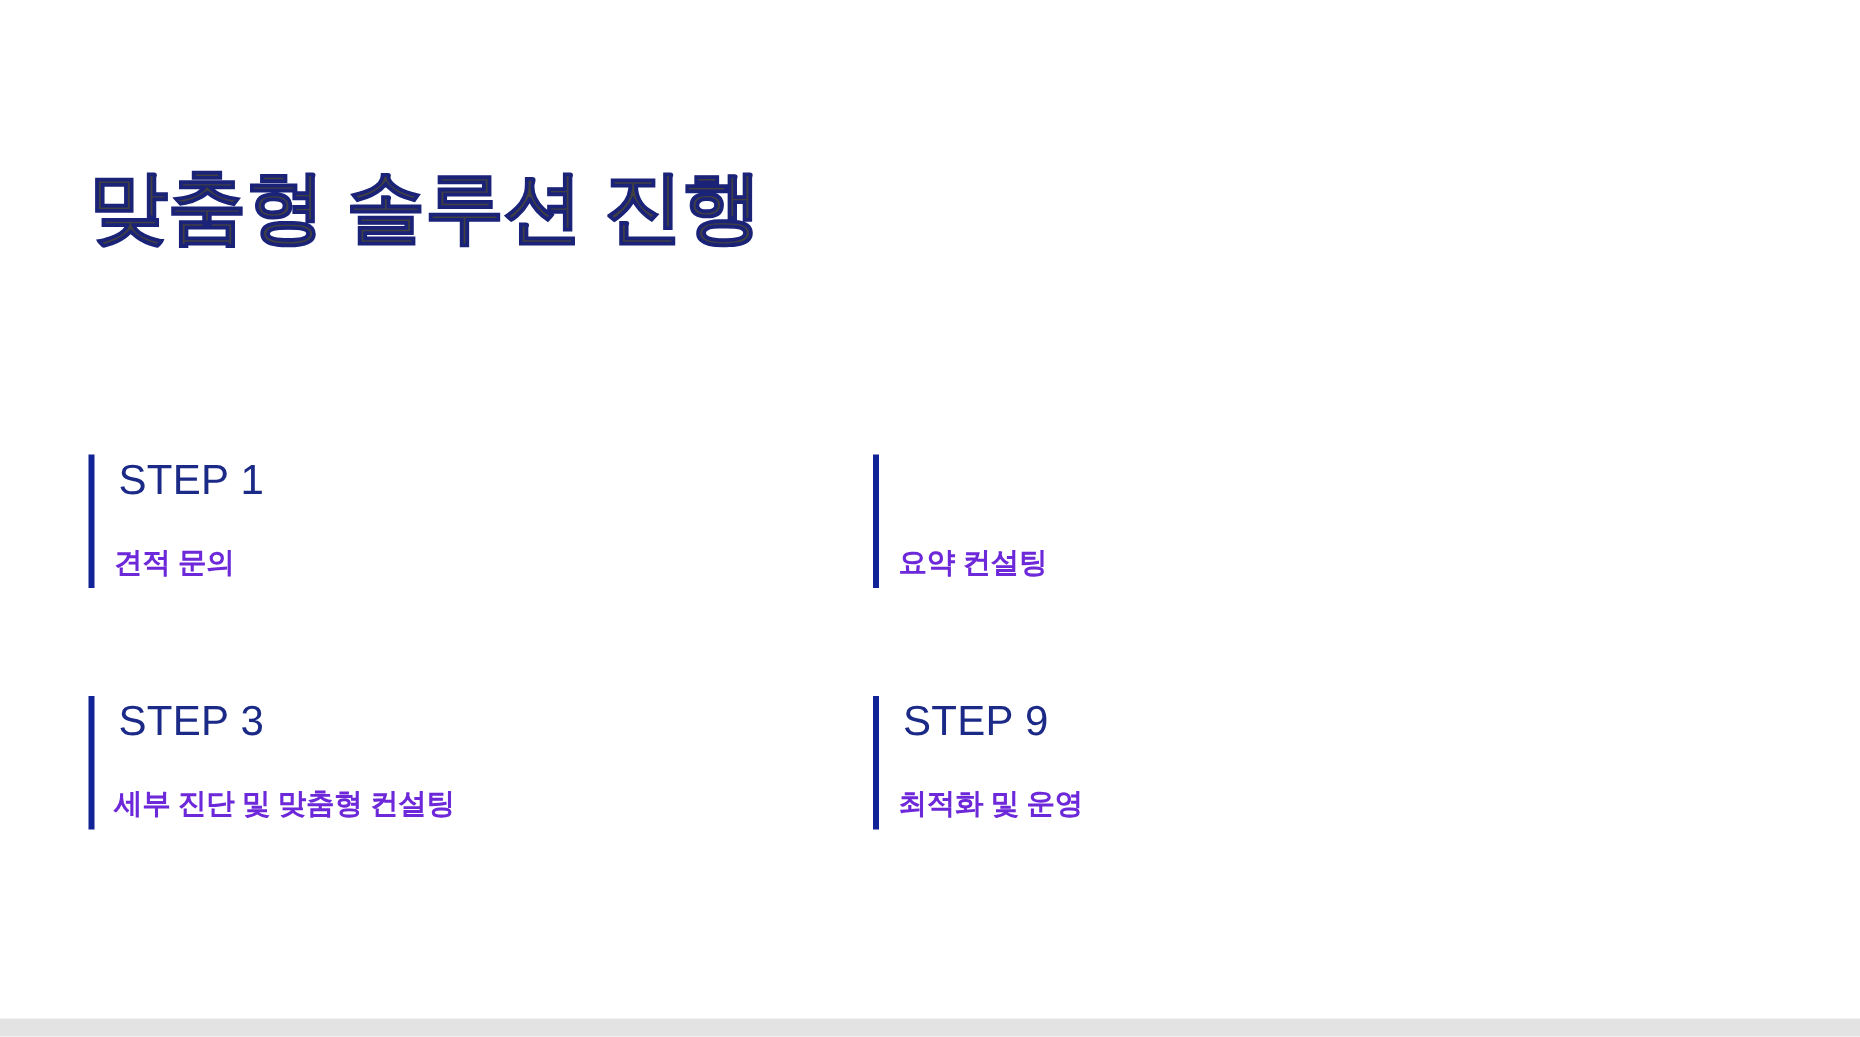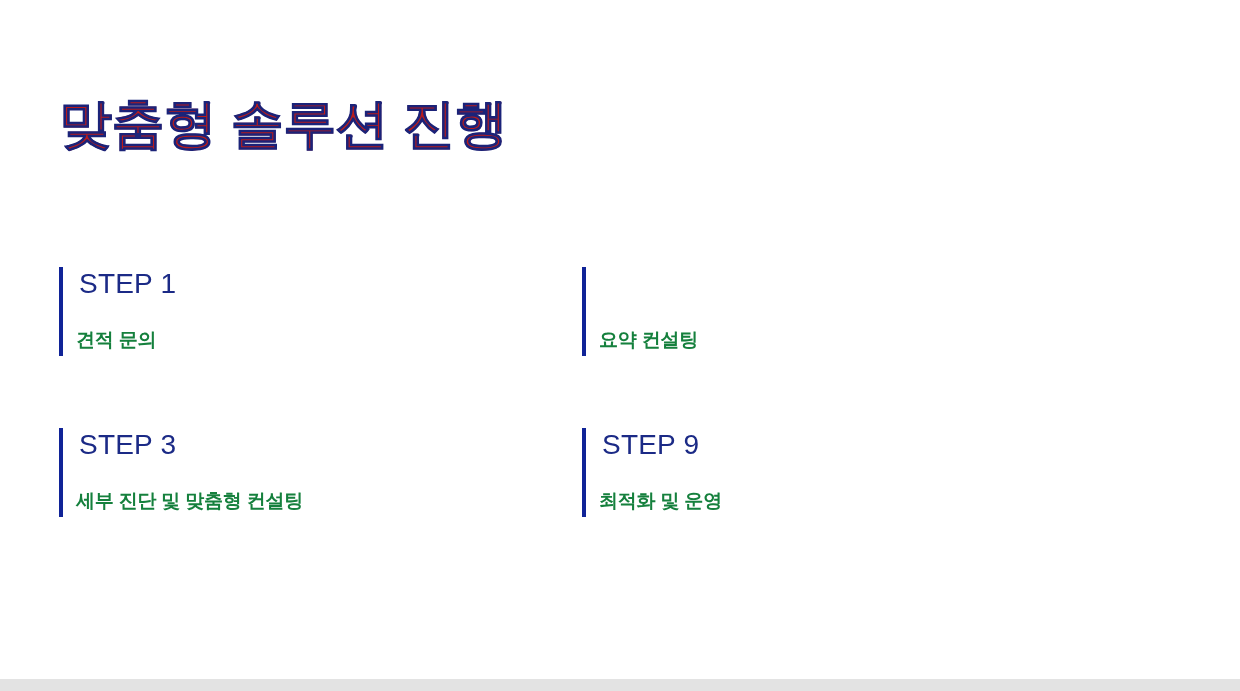--- a/index.html
+++ b/index.html
@@ -23,28 +23,28 @@
     left: 0;
     width: 1240px;
     height: 691px;
     background: #ffffff;
   }
 
   
   .slide-title {
     position: absolute;
     left: 59px;
-    top: 91px;
+    top: 106px;
     margin: 0;
     font-family: "Liberation Sans", "DejaVu Sans", sans-serif;
     font-size: 53px;
     line-height: 66px;
     font-weight: 700;
     letter-spacing: -0.5px;
-    color: #b91c1c;
+    color: #404040;
     white-space: nowrap;
     -webkit-text-stroke: 0.9px #1b2379;
   }
 
   
   .steps-grid {
     position: absolute;
     left: 59px;
     top: 267px;
     width: 1120px;
@@ -53,20 +53,21 @@
     grid-template-rows: 161px 161px;
     column-gap: 0;
     row-gap: 0;
   }
 
   .step-card {
     position: relative;
     padding-left: 20px;
     height: 89px;
     box-sizing: border-box;
+    margin-top: 36px;
   }
 
   .step-bar {
     position: absolute;
     left: 0;
     top: 0;
     width: 4px;
     height: 89px;
     background: #102397;
   }
@@ -84,21 +85,21 @@
 
   .step-desc {
     margin: 0;
     position: absolute;
     left: 17px;
     top: 60px;
     font-family: "Liberation Sans", "DejaVu Sans", sans-serif;
     font-size: 19px;
     line-height: 26px;
     font-weight: 700;
-    color: #15803d;
+    color: #6d28d9;
     letter-spacing: -0.2px;
     white-space: nowrap;
   }
 
   
   .bottom-strip {
     position: absolute;
     left: 0;
     top: 679px;
     width: 1240px;

